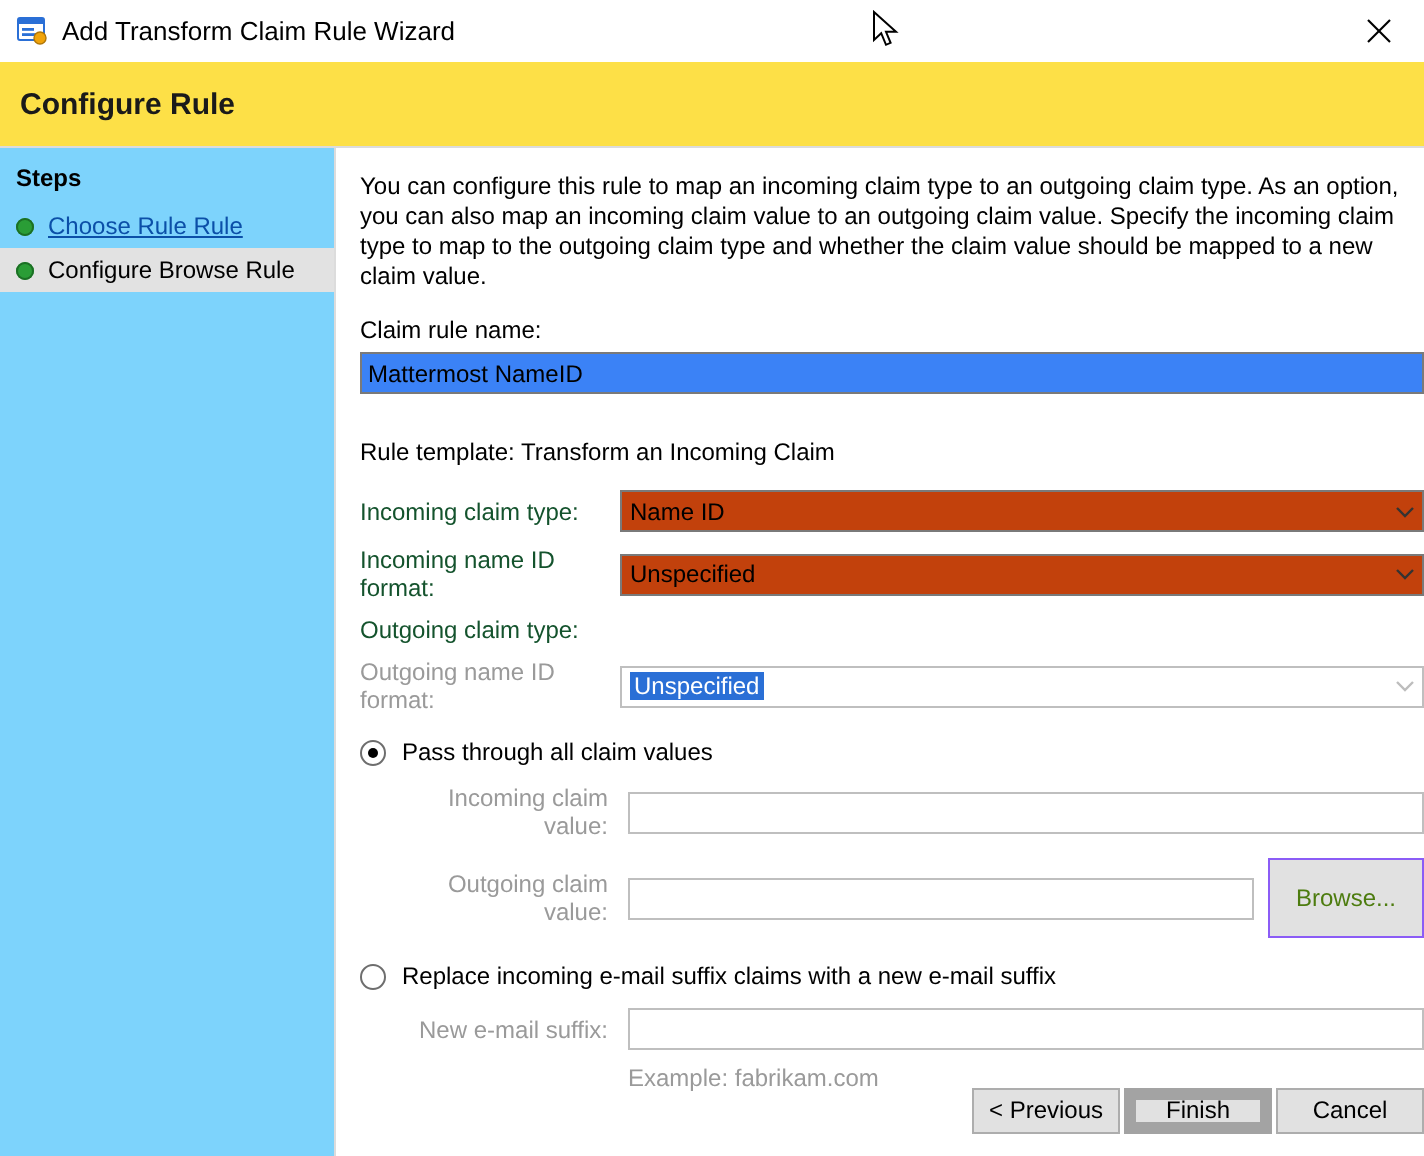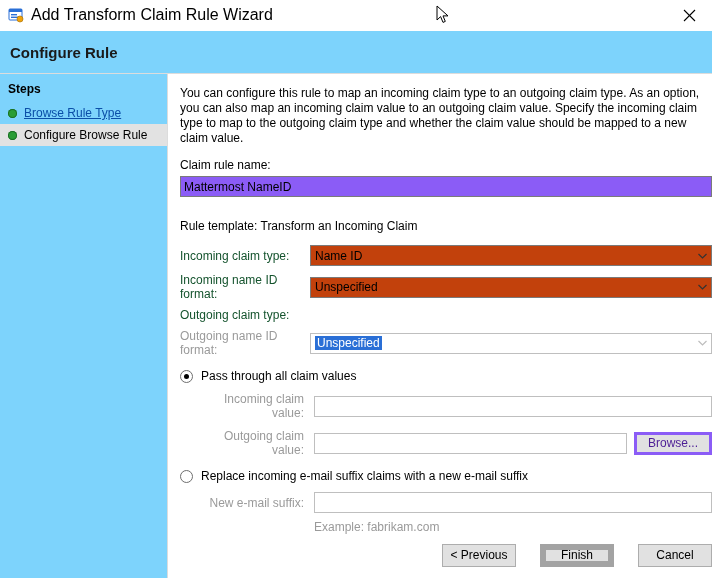--- a/index.html
+++ b/index.html
@@ -28,21 +28,21 @@
   }
   .titlebar-icon {
     width: 16px;
     height: 16px;
     margin-left: 8px;
     margin-right: 7px;
     position: relative;
     flex: none;
   }
   .titlebar-title {
-    font-size: 16px;
+    font-size: 13px;
     color: #000000;
     white-space: nowrap;
   }
   .close-btn {
     position: absolute;
     right: 0;
     top: 0;
     width: 45px;
     height: 30px;
     display: flex;
@@ -51,21 +51,21 @@
     cursor: default;
   }
   .close-btn svg { display:block; }
 
   
   .header {
     height: 42px;
     padding: 0 0 0 10px;
     display: flex;
     align-items: center;
-    background: #7dd3fc;
+    background: #fde047;
   }
   .header-title {
     font-size: 15px;
     font-weight: bold;
     color: #1a1a1a;
   }
 
   
   .main {
     display: flex;
@@ -134,21 +134,21 @@
   .field-label {
     font-size: 12px;
     color: #000;
     margin-bottom: 4px;
   }
   .text-input {
     box-sizing: border-box;
     width: 100%;
     height: 21px;
     border: 1px solid #7a7a7a;
-    background: #8b5cf6;
+    background: #3b82f6;
     font-family: "Liberation Sans", sans-serif;
     font-size: 12px;
     padding: 0 3px;
     color: #000;
     outline: none;
   }
   .rule-template {
     font-size: 12px;
     margin: 22px 0 12px 0;
   }
@@ -255,24 +255,24 @@
     flex: 1;
     height: 21px;
     border: 1px solid #bfbfbf;
     background: #ffffff;
     box-sizing: border-box;
   }
   .sub-input.short { flex: none; width: 313px; }
   .browse-btn {
     margin-left: 7px;
     width: 78px;
-    height: 23px;
+    height: 40px;
     background: #e1e1e1;
-    border: 3px solid #8b5cf6;
-    color: #4c1d95;
+    border: 1px solid #8b5cf6;
+    color: #4d7c0f;
     font-size: 12px;
     font-family: "Liberation Sans", sans-serif;
     display: flex;
     align-items: center;
     justify-content: center;
     box-sizing: border-box;
   }
   .example-text {
     margin-top: 7px;
     padding-left: 134px;
@@ -294,21 +294,21 @@
     box-sizing: border-box;
   }
   .btn {
     width: 74px;
     height: 23px;
     font-size: 12px;
     font-family: "Liberation Sans", sans-serif;
     background: #e1e1e1;
     border: 1px solid #adadad;
     color: #000;
-    margin-left: 24px;
+    margin-left: 2px;
     display: flex;
     align-items: center;
     justify-content: center;
     box-sizing: border-box;
     cursor: default;
   }
   .btn.default {
     border: 6px solid #a3a3a3;
   }
 
@@ -348,21 +348,21 @@
   <span class="header-title">Configure Rule</span>
 </div>
 
 <div class="main">
 
   <div class="steps">
     <div class="steps-title">Steps</div>
 
     <div class="step-item">
       <span class="step-dot"></span>
-      <span class="step-label-link">Browse Rule Type</span>
+      <span class="step-label-link">Choose Rule Rule</span>
     </div>
 
     <div class="step-item current">
       <span class="step-dot"></span>
       <span class="step-label-plain">Configure Browse Rule</span>
     </div>
   </div>
 
   <div class="content">
 

